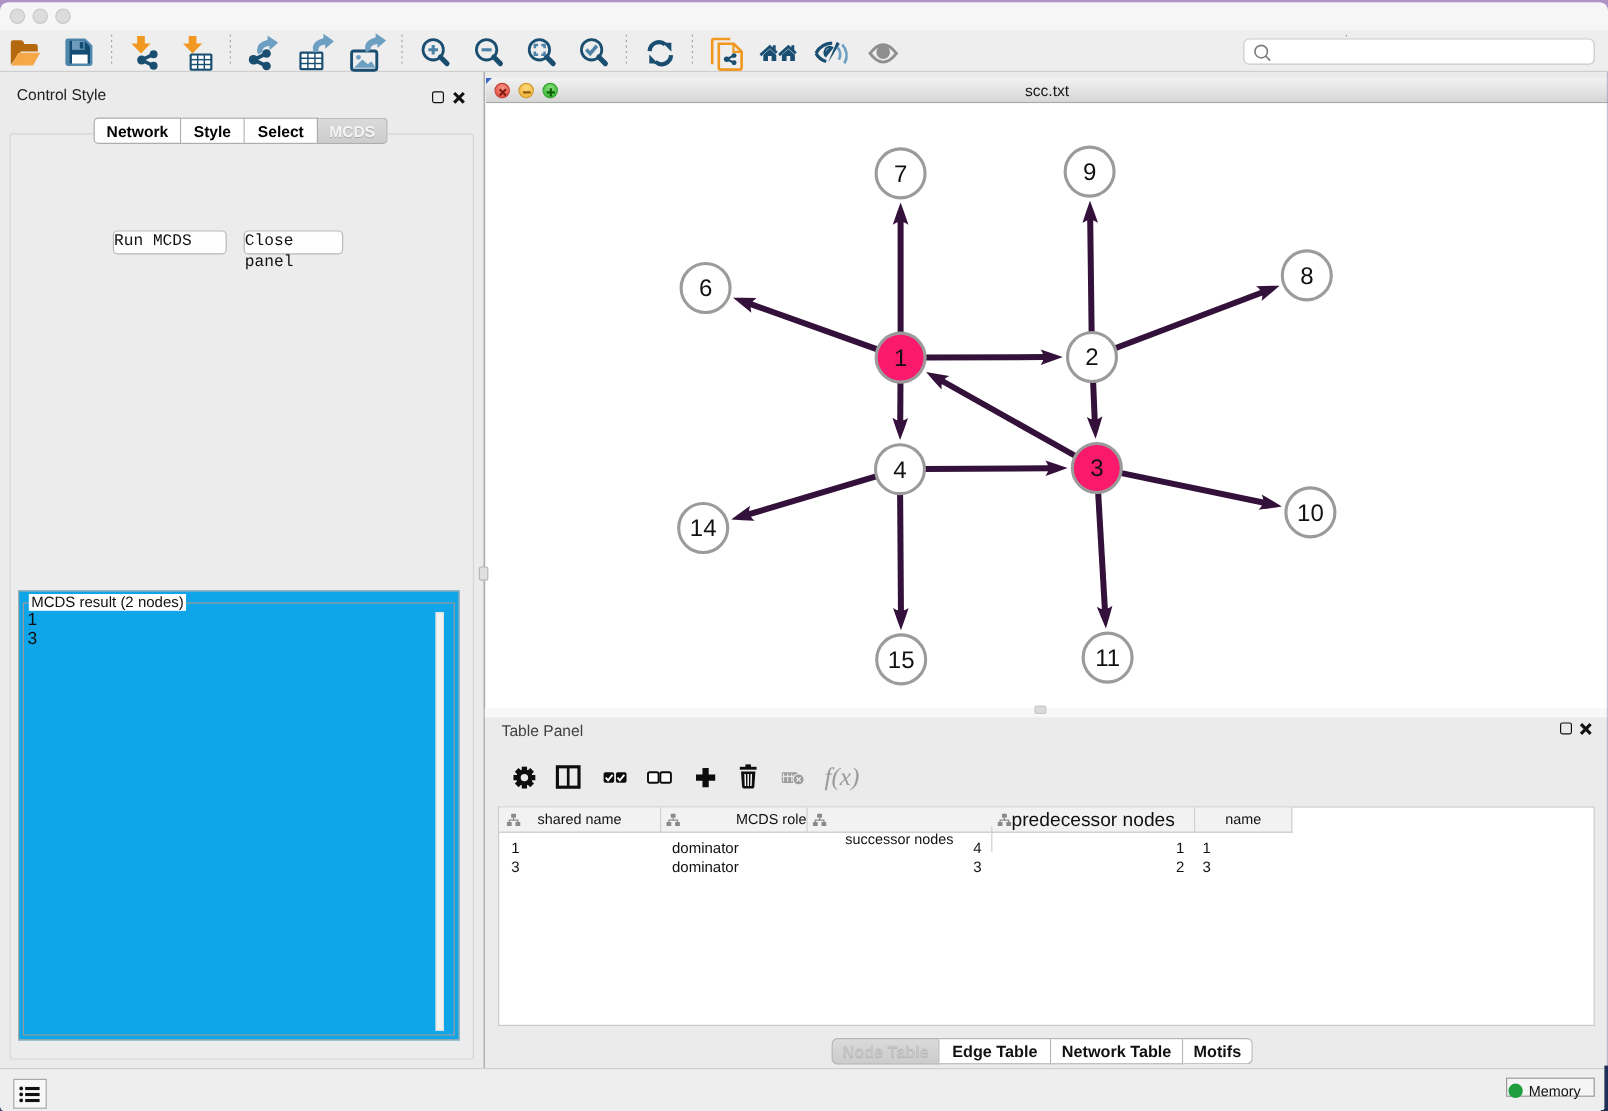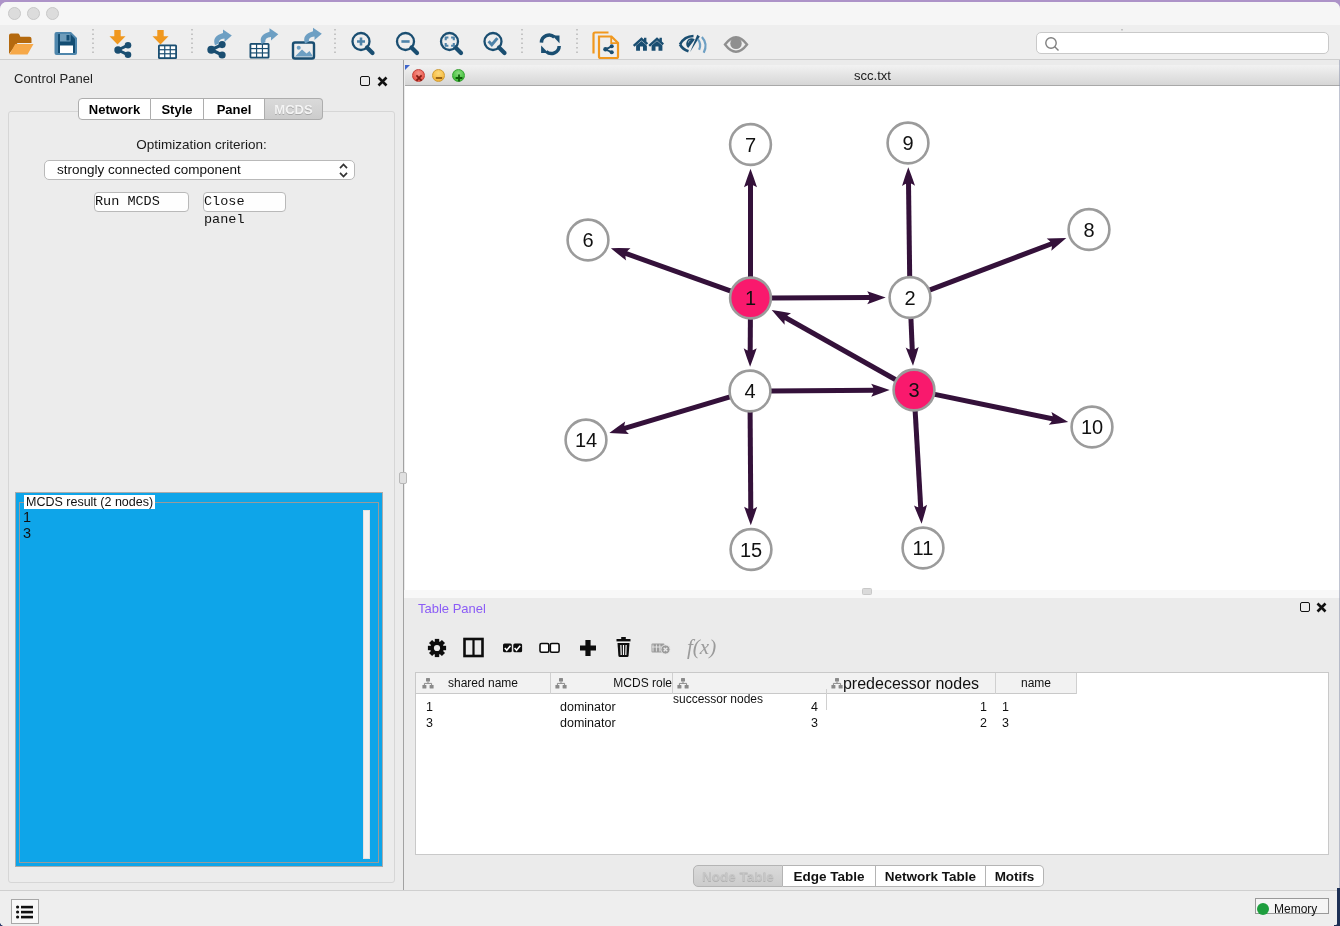--- a/index.html
+++ b/index.html
@@ -31,21 +31,21 @@
 
 #vdivider { position:absolute; left:403px; top:60px; width:1px; height:830px; background:#a2a2a2; }
 #netwin { position:absolute; left:405px; top:65px; width:935px; height:527px; }
 #net-titlebar { position:absolute; left:0; top:0; width:935px; height:21px; background:linear-gradient(#f2f2f2,#d6d6d6); border-bottom:1px solid #a8a8a8; }
 #net-title { position:absolute; top:3px; width:100%; text-align:center; font-size:13px; color:#1a1a1a; }
 .mtl { position:absolute; top:4px; width:13px; height:13px; border-radius:50%; }
 #net-canvas { position:absolute; left:0; top:21px; width:935px; height:506px; background:#ffffff; }
 
 #hdivider { position:absolute; left:404px; top:590px; width:936px; height:8px; background:#f8f8f8; }
 #tpanel { position:absolute; left:405px; top:598px; width:935px; height:292px; background:#ebebeb; }
-#tp-title { position:absolute; left:13px; top:3px; font-size:13px; color:#8b5cf6; }
+#tp-title { position:absolute; left:13px; top:3px; font-size:13px; color:#404040; }
 #tp-toolbar { position:absolute; left:12px; top:26px; width:911px; height:40px; }
 #tp-table { position:absolute; left:10px; top:74px; width:914px; height:183px; background:#ffffff; border:1px solid #c9c9c9; }
 .td { position:absolute; font-size:12.5px; color:#111; height:16px; line-height:16px; }
 #tp-tabs { position:absolute; left:288px; top:267px; height:22px; }
 .btab { position:absolute; top:0; height:22px; font-size:13.5px; font-weight:700; color:#111; background:#fff; border:1px solid #b4b4b4; text-align:center; line-height:21px; }
 
 #statusbar { position:absolute; left:0; top:890px; width:1340px; height:36px; background:#eeeeee; border-top:1px solid #cfcfcf; }
 #list-btn { position:absolute; left:11px; top:8px; width:28px; height:25px; background:#f8f8f8; border:1px solid #a8a8a8; }
 #mem-btn { position:absolute; left:1255px; top:7px; width:74px; height:16px; background:#f5f5f5; border:1px solid #999; font-size:12px; color:#111; line-height:21px; padding-left:1px; }
 </style>
@@ -161,36 +161,32 @@
 <circle cx="736" cy="18.4" r="5.7" fill="#8f8f8f"></circle>
 </svg>
   <div id="search">
       <svg width="20" height="20" viewBox="0 0 20 20" style="position:absolute;left:6px;top:2px">
         <circle cx="8" cy="8" r="5.2" fill="none" stroke="#7f7f7f" stroke-width="1.4"></circle>
         <line x1="11.8" y1="11.8" x2="15.5" y2="15.5" stroke="#7f7f7f" stroke-width="1.4"></line>
       </svg>
     </div>
 </div>
 <div id="cpanel">
-  <div id="cp-title">Control Panel</div>
+  <div id="cp-title">Control Style</div>
   <div class="winbtn-sq" style="left:360px; top:16px"></div>
   <svg width="11" height="11" viewBox="0 0 11 11" class="winbtn-x" style="left:377px; top:15.5px">
       <path d="M1.5 1.5 L9.5 9.5 M9.5 1.5 L1.5 9.5" stroke="#111" stroke-width="2.6"></path>
     </svg>
   <div id="cp-inner"></div>
   <div id="cp-tabs">
     <div class="tab" style="left:0; width:73px; border-radius:4px 0 0 4px">Network</div>
     <div class="tab" style="left:73px; width:53px; border-left:none">Style</div>
-    <div class="tab" style="left:126px; width:61px; border-left:none">Panel</div>
+    <div class="tab" style="left:126px; width:61px; border-left:none">Select</div>
     <div class="tab" style="left:187px; width:58px; border-left:none; border-radius:0 4px 4px 0; background:linear-gradient(#dadada,#cccccc); color:#f4f4f4; text-shadow:0 1px 0 #aaa">MCDS</div>
   </div>
-  <div id="opt-label">Optimization criterion:</div>
-  <div id="combo">strongly connected component<svg width="11" height="15" viewBox="0 0 11 15" style="position:absolute;right:5px;top:2px">
-        <path d="M2 5.2 L5.5 1.4 L9 5.2 M2 9.8 L5.5 13.6 L9 9.8" stroke="#333" stroke-width="1.7" fill="none"></path>
-      </svg></div>
   <div class="btn" style="left:94px; top:132px; width:95px">Run MCDS</div>
   <div class="btn" style="left:203px; top:132px; width:83px">Close panel</div>
   <div id="mcds-box">
     <div id="mcds-border"></div>
     <div id="mcds-legend">MCDS result (2 nodes)</div>
     <div id="mcds-text">1<br>3</div>
     <div id="mcds-scroll"></div>
   </div>
 </div>
 <div id="vdivider"></div>
@@ -305,21 +301,21 @@
 <line x1="235" y1="23" x2="247" y2="23" stroke="#e9e9e9" stroke-width="0.9"></line>
 <circle cx="248.5" cy="25.5" r="4.6" fill="#9b9b9b" stroke="#e9e9e9" stroke-width="1"></circle>
 <path d="M246.7 23.7 l3.6 3.6 M250.3 23.7 l-3.6 3.6" stroke="#e9e9e9" stroke-width="1.3"></path>
 <text x="270" y="30" font-family="Liberation Serif, serif" font-style="italic" font-size="21" fill="#9b9b9b">f(x)</text>
 </svg>
   </div>
   <div id="tp-table">
     <div style="position:absolute;left:0;top:0;width:661px;height:21px;background:#f2f2f2;border-bottom:1px solid #c9c9c9"></div>
 <div style="position:absolute;left:0px;top:0;width:135px;height:21px;border-right:1px solid #d0d0d0;font-size:12px;color:#111;text-align:center;line-height:21px">shared name</div>
 <div style="position:absolute;left:135px;top:0;width:122px;height:21px;border-right:1px solid #d0d0d0;font-size:12px;color:#111;text-align:right;line-height:21px">MCDS role</div>
-<div style="position:absolute;left:257px;top:16px;width:154px;height:21px;border-right:1px solid #d0d0d0;font-size:12px;color:#111;line-height:21px">successor nodes</div>
+<div style="position:absolute;left:257px;top:16px;width:154px;height:21px;border-right:1px solid #d0d0d0;font-size:12px;color:#111;text-align:center;line-height:21px">successor nodes</div>
 <div style="position:absolute;left:411px;top:0;width:169px;height:21px;border-right:1px solid #d0d0d0;font-size:16px;color:#111;text-align:center;line-height:21px">predecessor nodes</div>
 <div style="position:absolute;left:580px;top:0;width:81px;height:21px;border-right:1px solid #d0d0d0;font-size:12px;color:#111;text-align:center;line-height:21px">name</div>
 <svg width="12" height="11" viewBox="0 0 12 11" style="position:absolute;left:6px;top:5px">
         <g fill="#8a8a8a">
           <rect x="4" y="0" width="4" height="3.4" rx="0.5"></rect>
           <rect x="0.4" y="7" width="4" height="3.4" rx="0.5"></rect>
           <rect x="7.6" y="7" width="4" height="3.4" rx="0.5"></rect>
         </g>
         <g stroke="#8a8a8a" stroke-width="1">
           <path d="M6 3.4 v2 M2.4 7 v-1.6 h7.2 v1.6" fill="none"></path>

